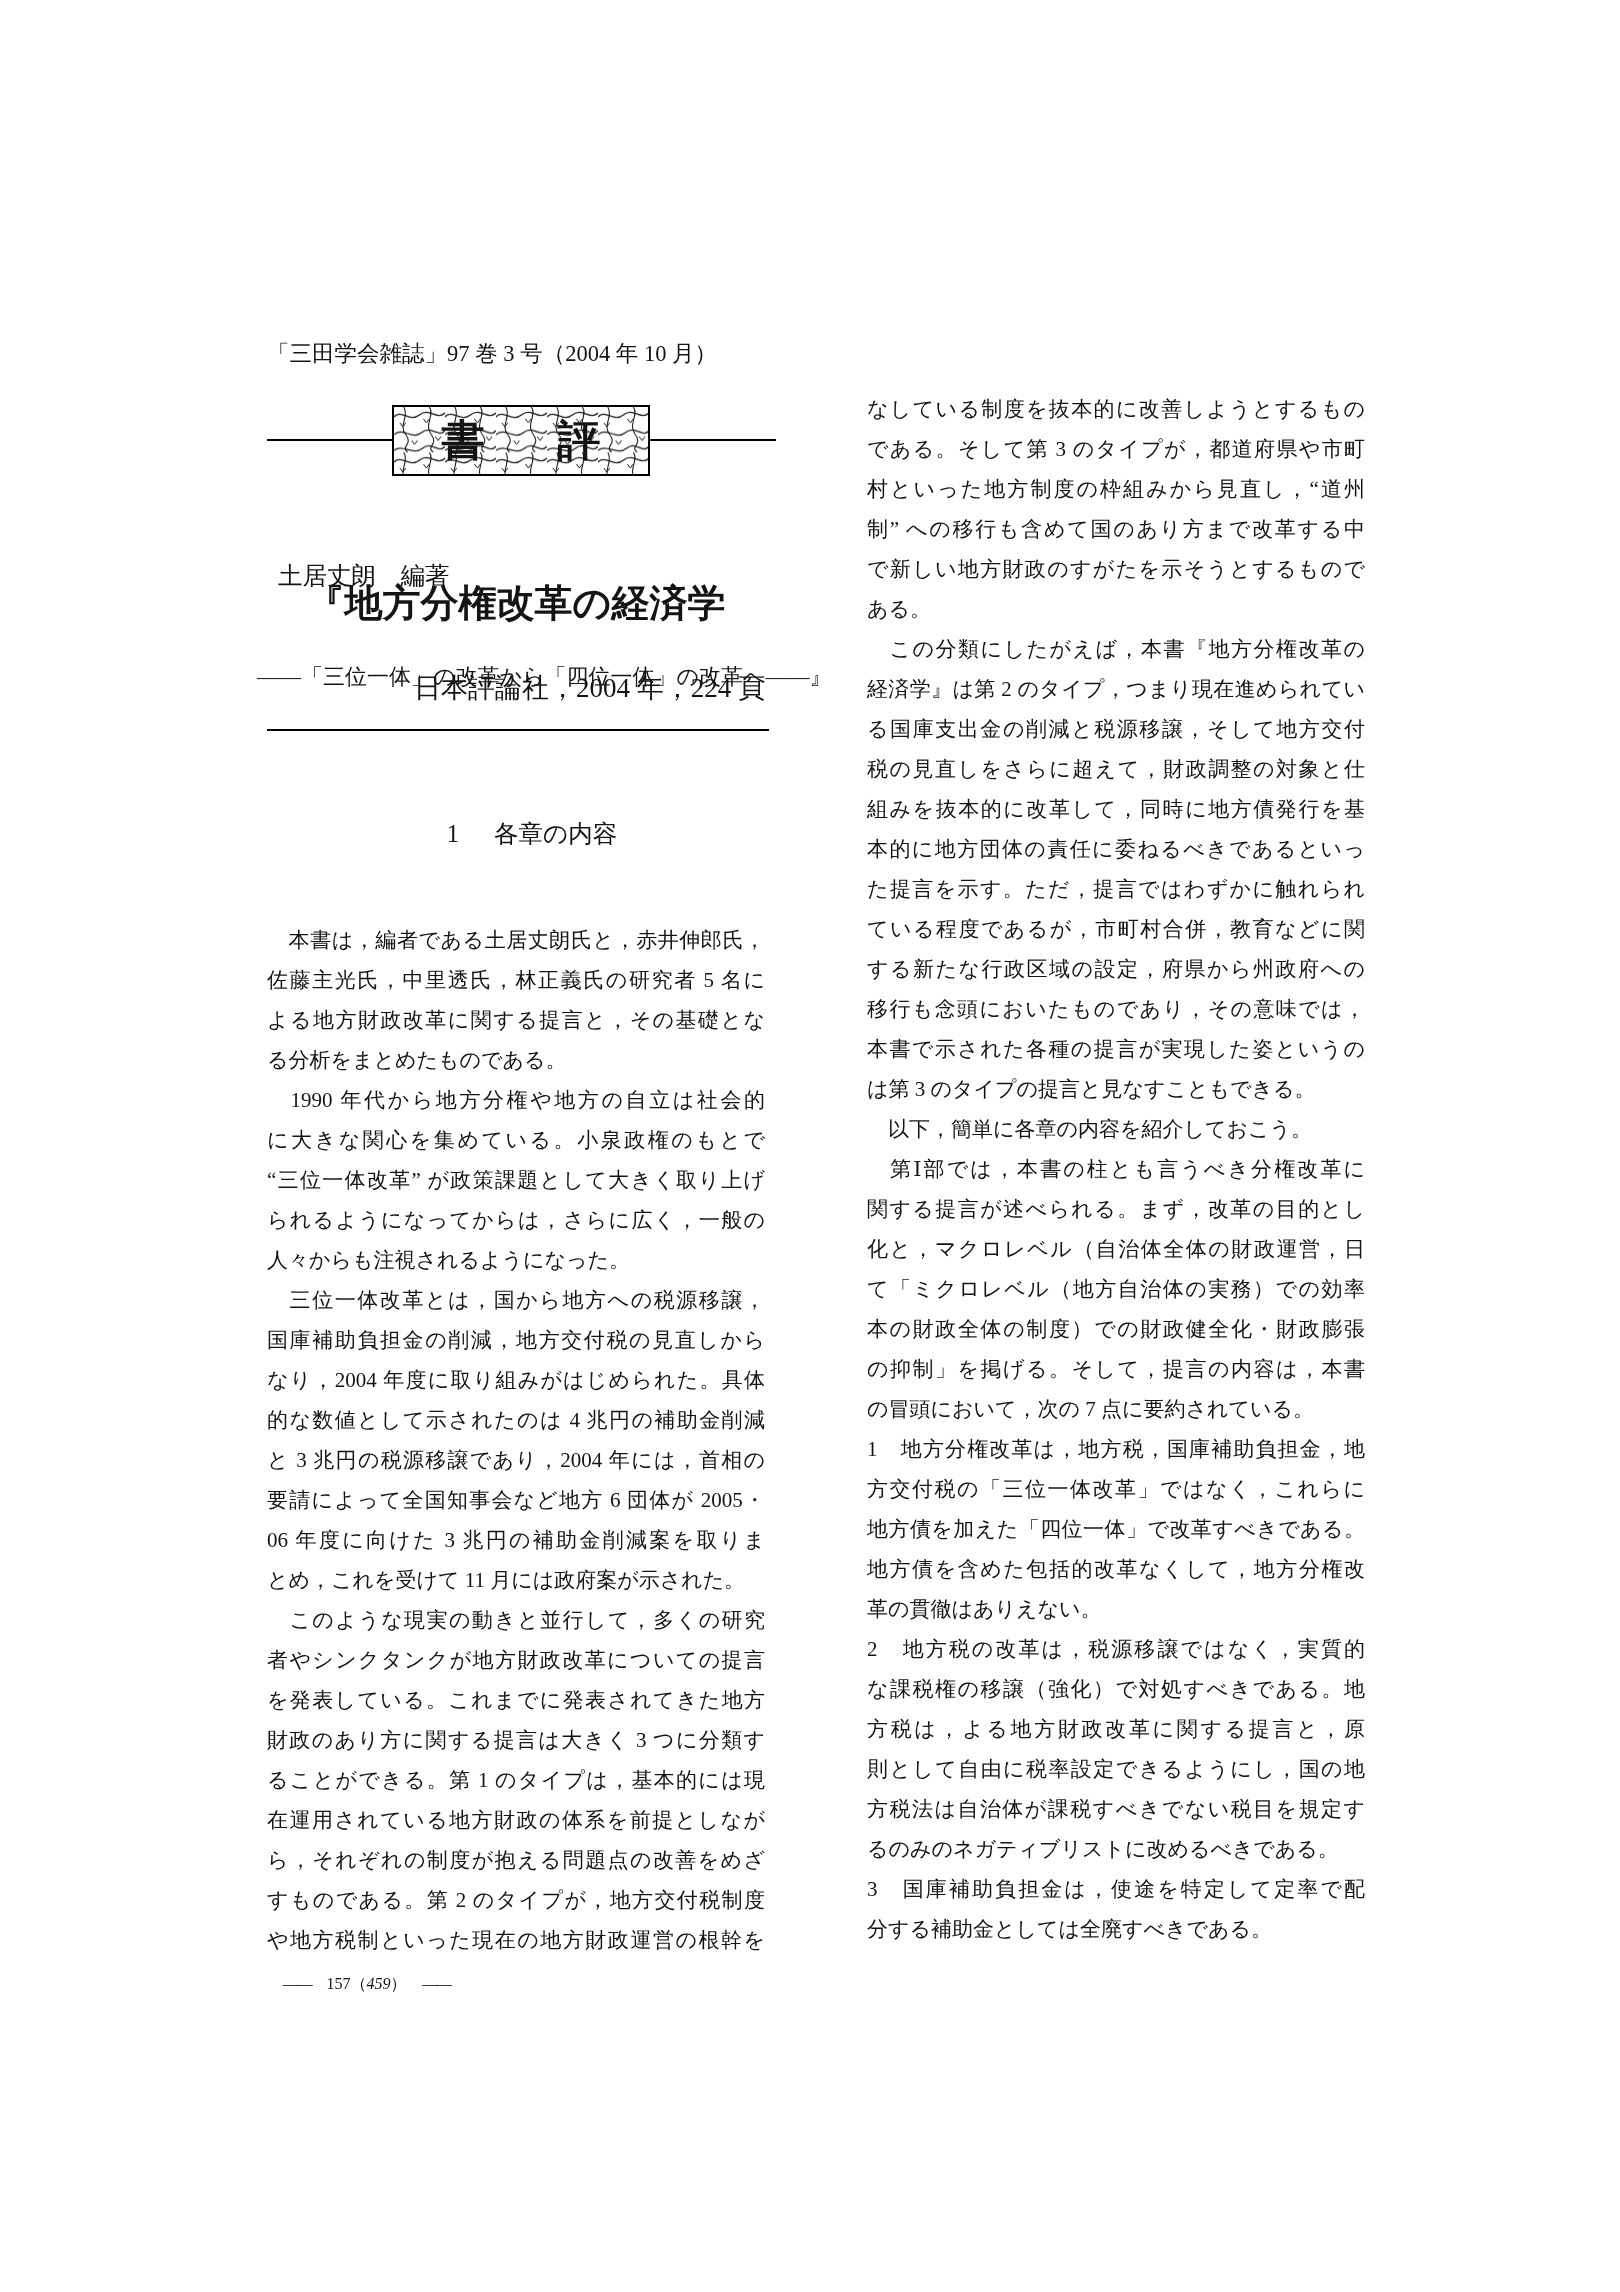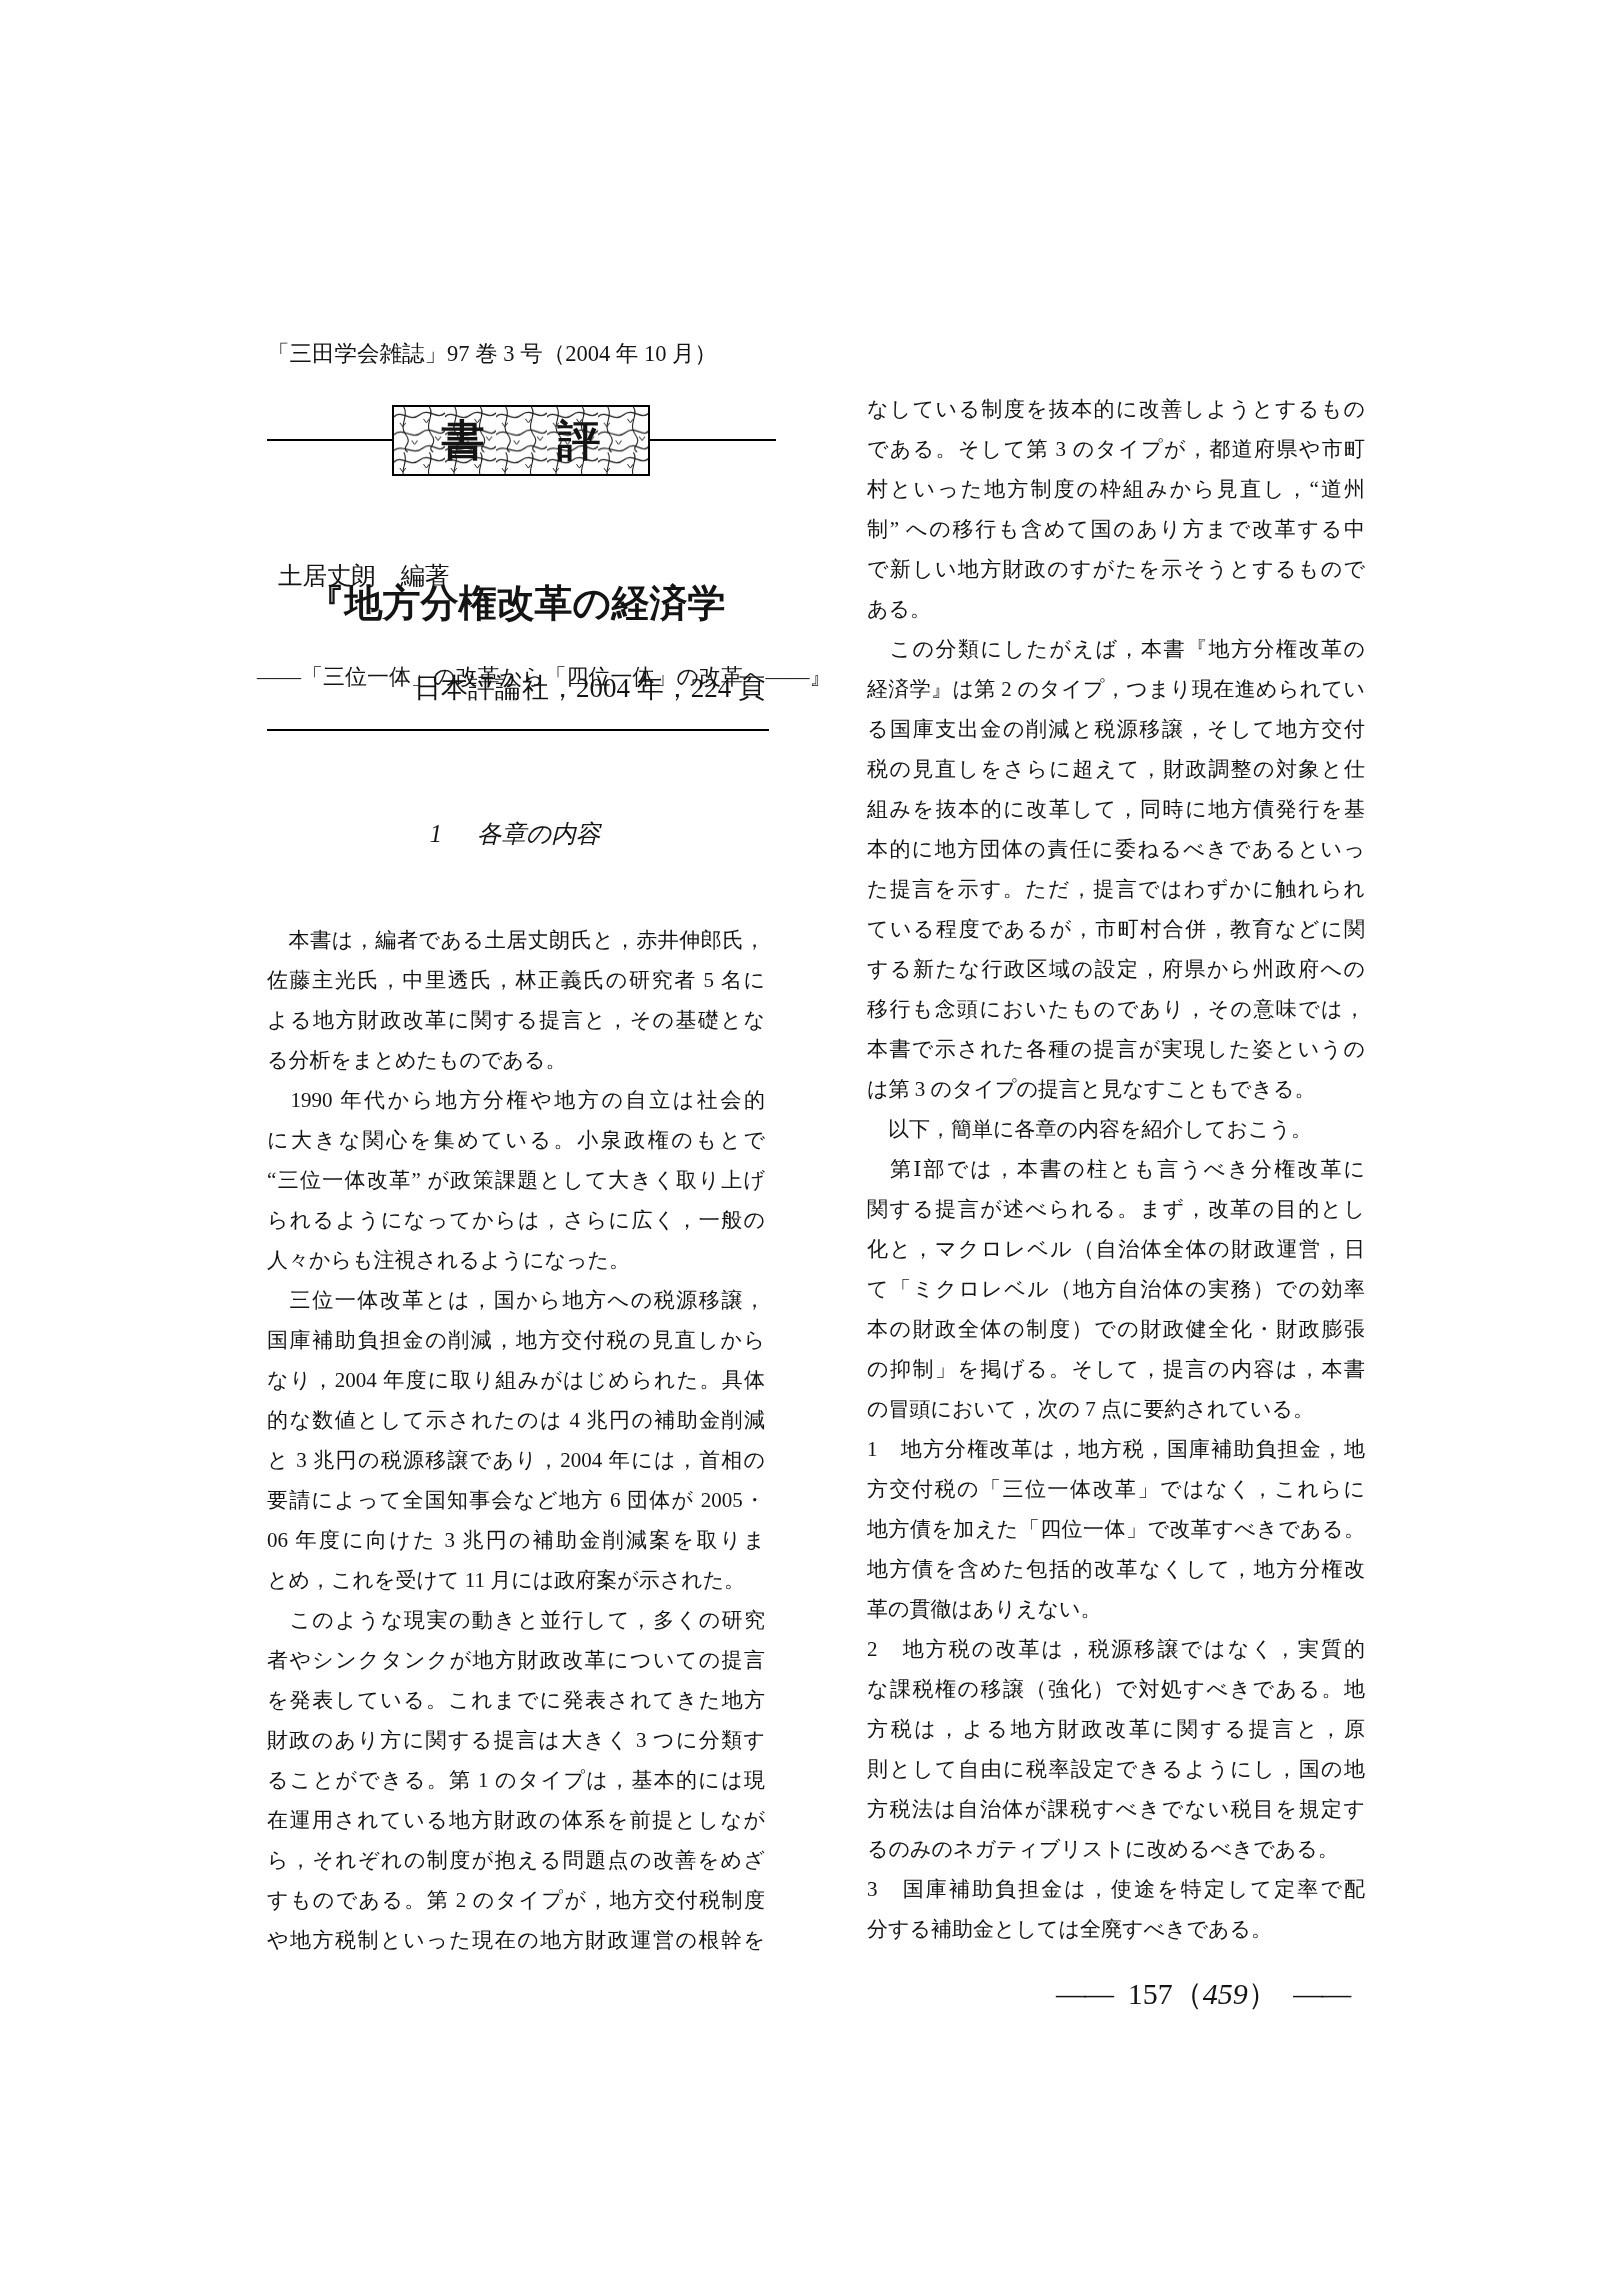--- a/index.html
+++ b/index.html
@@ -41,37 +41,37 @@
     text-align:right; font-size:22px; white-space:nowrap;
   }
   .publisher-line {
     position:absolute; left:267px; top:670px; width:498px;
     text-align:right; font-size:27px; white-space:nowrap;
   }
   .title-rule {
     position:absolute; left:267px; top:729px; width:502px; height:2px; background:#000;
   }
   .section-heading {
-    position:absolute; left:266px; top:817px; width:498px;
-    text-align:center; font-size:24.5px; white-space:nowrap;font-style:italic;
+    position:absolute; left:283px; top:817px; width:498px;
+    text-align:center; font-size:24.5px; white-space:nowrap;
   }
   .section-heading .sec-num { margin-right:35px; }
   .column { position:absolute; width:498px;margin-top:40px; }
   .col-left  { left:267px; top:880px; }
   .col-right { left:867px; top:349px; }
   .line {
     font-size:21px;
     height:40px; line-height:40px;
     text-align:justify; text-align-last:justify;
     overflow:hidden; white-space:nowrap;
   }
   .line.para-end { text-align-last:left; }
   .page-footer {
     position:absolute; left:267px; top:1974px; width:1098px;
-    text-align:right; font-size:30px; white-space:nowrap;
+    text-align:left; font-size:16px; white-space:nowrap;
   }
   .page-footer .dash { letter-spacing:-2px; margin:0 15.7px; }
   .page-footer .italic { font-style:italic; }
 </style>
 </head>
 <body>
 
 <div class="page">
 
   <div class="journal-line">「三田学会雑誌」97 巻 3 号（2004 年 10 月）</div>

